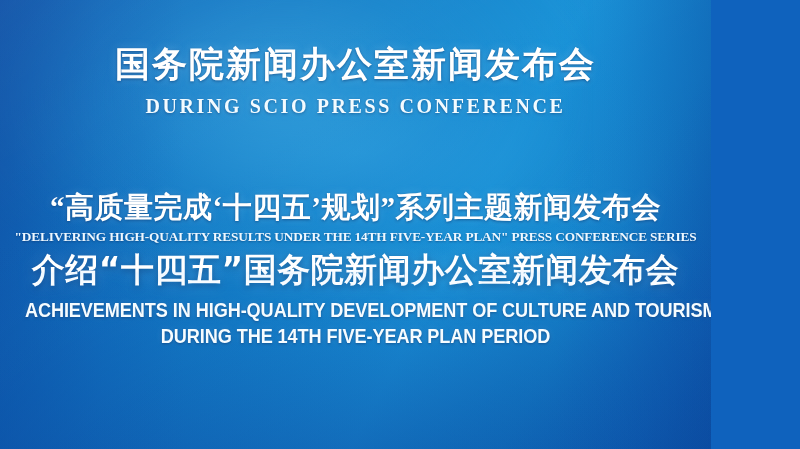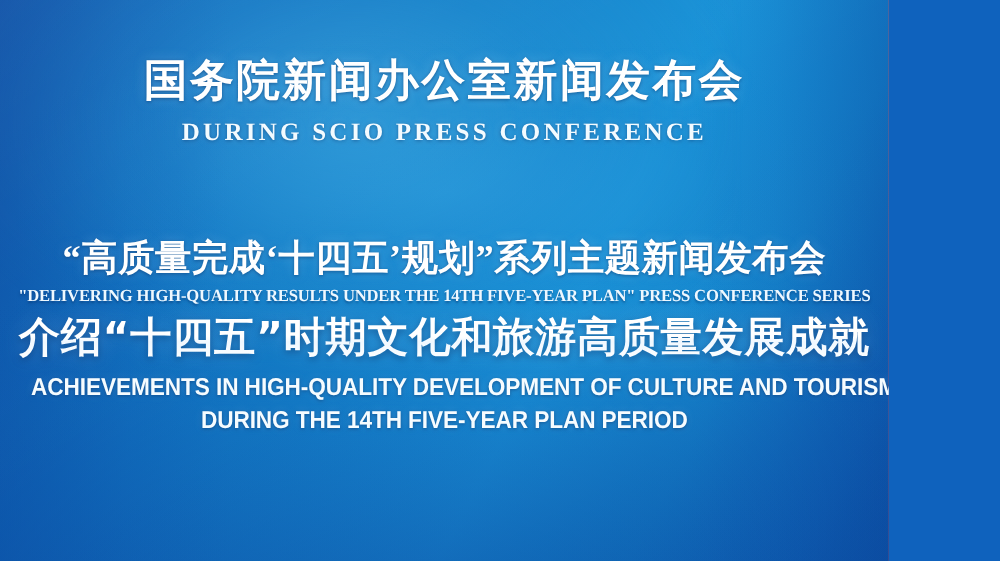--- a/index.html
+++ b/index.html
@@ -10,21 +10,21 @@
   }
   body {
     font-family: "Liberation Sans", sans-serif;
   }
 
   .stage {
     position: relative;
     width: 711px;
     height: 449px;
     overflow: hidden;
-    background: #ef4444;
+    background: #0c4a6e;
   }
 
   
   .bg-base {
     position: absolute;
     inset: 0;
     background: linear-gradient(118deg,
         #0d57ae 0%,
         #0f6bbc 17%,
         #1480c9 40%,
@@ -223,21 +223,21 @@
   <div class="content">
 
     <div class="header-block">
       <div class="header-cn">国务院新闻办公室新闻发布会</div>
       <div class="header-en">DURING SCIO PRESS CONFERENCE</div>
     </div>
 
     <div class="main-block">
       <div class="main-cn-1">“高质量完成‘十四五’规划”系列主题新闻发布会</div>
       <div class="main-en-1">"DELIVERING HIGH-QUALITY RESULTS UNDER THE 14TH FIVE-YEAR PLAN" PRESS CONFERENCE SERIES</div>
-      <div class="main-cn-2">介绍“十四五”时期文化和旅游高质量发展成就</div>
+      <div class="main-cn-2">介绍“十四五”国务院新闻办公室新闻发布会</div>
       <div class="main-en-2">
         <span class="ln">ACHIEVEMENTS IN HIGH-QUALITY DEVELOPMENT OF CULTURE AND TOURISM</span>
         <span class="ln">DURING THE 14TH FIVE-YEAR PLAN PERIOD</span>
       </div>
     </div>
 
   </div>
 </div>
 
 </body></html>

